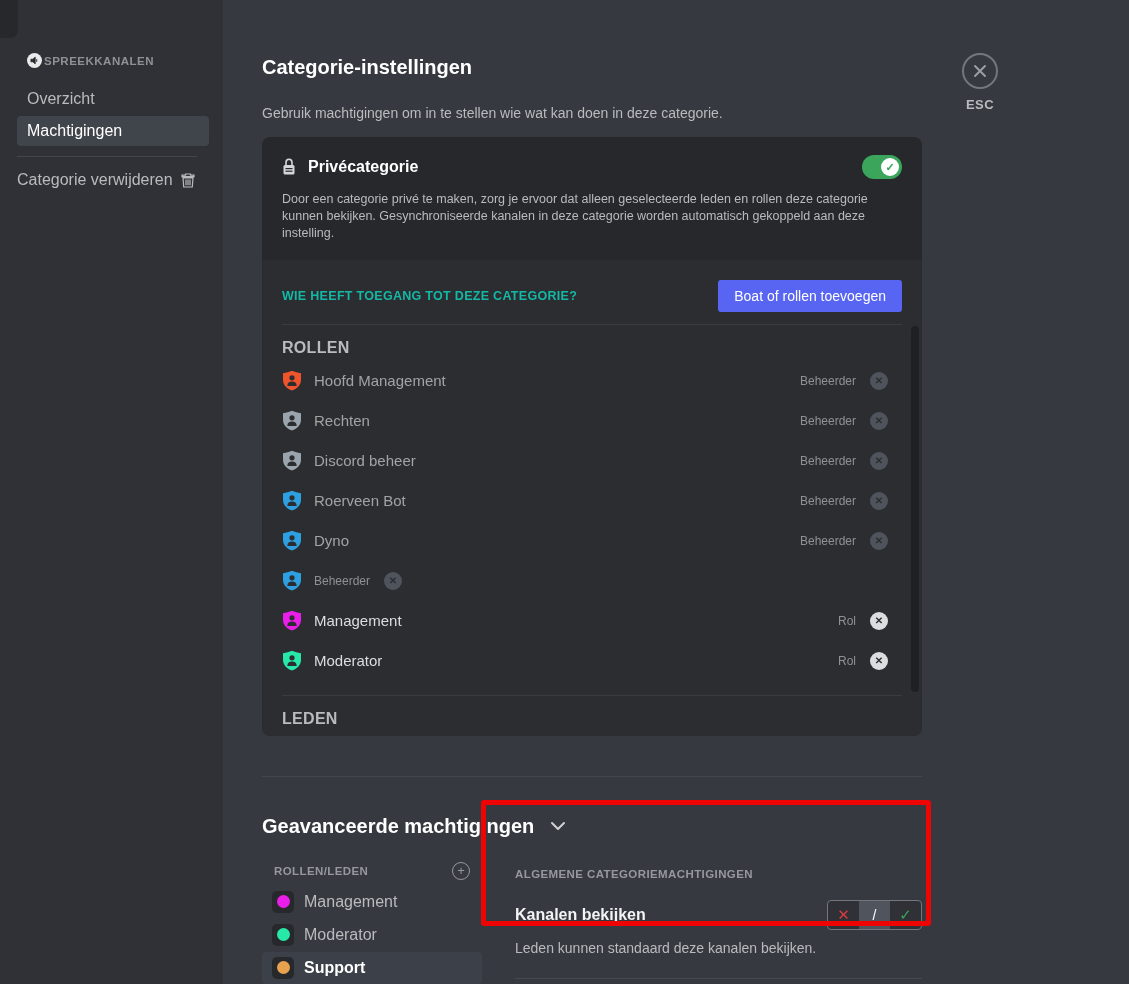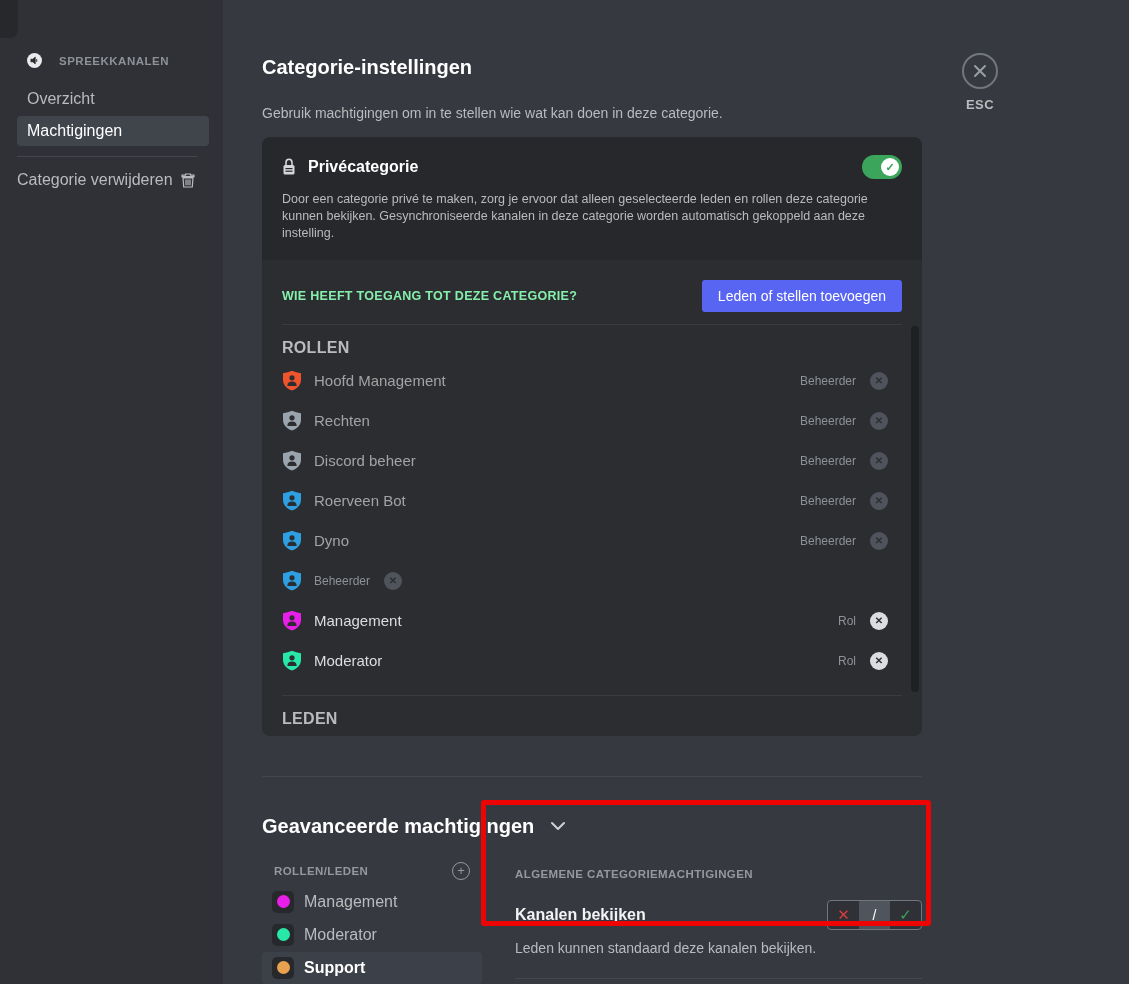--- a/index.html
+++ b/index.html
@@ -4,21 +4,21 @@
 <style>
   * { margin:0; padding:0; box-sizing:border-box; }
   html,body { width:1129px; height:984px; overflow:hidden; }
   body { font-family:"Liberation Sans", sans-serif; background:#36393f; color:#dcddde; position:relative; }
 
   .root { position:absolute; inset:0; }
 
   
   .sidebar { position:absolute; left:0; top:0; width:223px; height:100%; background:#2f3136; padding:53px 15px 0 17px; }
   .corner-notch { position:absolute; left:0; top:0; width:18px; height:38px; background:#26282c; border-radius:0 0 8px 0; }
-  .side-header { display:flex; align-items:center; gap:17px; margin-bottom:16px; padding-left:10px; }
+  .side-header { display:flex; align-items:center; gap:2px; margin-bottom:16px; padding-left:10px; }
   .side-header .txt { font-size:11.5px; font-weight:bold; letter-spacing:0.5px; color:#8e9297; }
   .speaker-circle { width:15px; height:15px; border-radius:50%; background:#e8eaec; display:flex; align-items:center; justify-content:center; flex:none; }
   .speaker-circle svg { display:block; }
   .side-item { width:192px; padding:6px 10px; border-radius:4px; font-size:16px; color:#b9bbbe; margin-bottom:2px; cursor:pointer; }
   .side-item.selected { background:#40444b; color:#ffffff; }
   .side-divider { width:180px; height:1px; background:#42464d; margin:10px 0 14px 0; }
   .side-delete { display:flex; align-items:center; gap:8px; padding-left:0; font-size:16px; color:#b9bbbe; cursor:pointer; }
 
   
   .esc-wrap { position:absolute; left:956px; top:53px; width:48px; text-align:center; }
@@ -34,21 +34,21 @@
   .card-header { background:#26282c; padding:18px 20px 18px 20px; }
   .card-header-row { display:flex; align-items:center; }
   .lock { margin-right:12px; display:flex; }
   .card-title { font-size:16px; font-weight:bold; color:#ffffff; flex:1; }
   .toggle-on { width:40px; height:24px; border-radius:12px; background:#3ba55c; position:relative; cursor:pointer; flex:none; }
   .toggle-on .knob { position:absolute; right:3px; top:3px; width:18px; height:18px; border-radius:50%; background:#ffffff; display:flex; align-items:center; justify-content:center; color:#3ba55c; font-size:11px; font-weight:bold; }
   .card-desc { margin-top:12px; font-size:12.5px; line-height:1.35; color:#b9bbbe; max-width:608px; }
 
   .card-body { background:#2b2d31; padding:14px 20px 0 20px; position:relative; }
   .access-row { display:flex; align-items:center; justify-content:space-between; padding:6px 0 12px 0; }
-  .access-label { font-size:12.5px; font-weight:bold; letter-spacing:0.3px; color:#86efac; }
+  .access-label { font-size:12.5px; font-weight:bold; letter-spacing:0.3px; color:#14b8a6; }
   .btn-add { background:#5865f2; color:#ffffff; font-size:14px; border:none; border-radius:3px; padding:8px 16px; height:32px; cursor:pointer; font-family:inherit; }
   .body-divider { height:1px; background:rgba(255,255,255,0.07); }
   .list-label { font-size:16px; font-weight:bold; letter-spacing:0.3px; color:#b9bbbe; padding:14px 0 4px 0; }
   .role-row { display:flex; align-items:center; height:40px; }
   .role-row .shield { margin-right:12px; display:flex; flex:none; }
   .role-name { font-size:15px; color:#a3a3a3; flex:1; }
   .role-row.bright .role-name { color:#dcddde; }
   .role-tag { font-size:12px; color:#8e9297; margin-right:14px; }
   .x-chip { width:18px; height:18px; border-radius:50%; background:#4f545c; color:#2b2d31; display:flex; align-items:center; justify-content:center; font-size:10px; font-weight:bold; cursor:pointer; flex:none; margin-right:14px; }
   .role-row.bright .x-chip { background:#dcddde; color:#2b2d31; }
@@ -142,21 +142,21 @@
           <span class="toggle-on">
             <span class="knob">✓</span>
           </span>
         </div>
         <div class="card-desc">Door een categorie privé te maken, zorg je ervoor dat alleen geselecteerde leden en rollen deze categorie kunnen bekijken. Gesynchroniseerde kanalen in deze categorie worden automatisch gekoppeld aan deze instelling.</div>
       </div>
 
       <div class="card-body">
         <div class="access-row">
           <span class="access-label">WIE HEEFT TOEGANG TOT DEZE CATEGORIE?</span>
-          <button class="btn-add">Leden of stellen toevoegen</button>
+          <button class="btn-add">Boat of rollen toevoegen</button>
         </div>
         <div class="body-divider"></div>
         <div class="list-label">ROLLEN</div>
 
         <div class="role-row">
           <span class="shield">
               <svg width="20" height="21" viewBox="0 0 20 21">
                 <path d="M10 0.8 C12.6 2 15.8 2.9 19 3.2 L19 9.5 C19 14.9 15.7 18.6 10 20.5 C4.3 18.6 1 14.9 1 9.5 L1 3.2 C4.2 2.9 7.4 2 10 0.8 Z" fill="#f0542c"></path>
                 <circle cx="10" cy="7.8" r="2.6" fill="#2b2d31"></circle>
                 <path d="M10 11.5 C7.2 11.5 5.4 13.1 5.4 15.2 L5.4 15.9 L14.6 15.9 L14.6 15.2 C14.6 13.1 12.8 11.5 10 11.5 Z" fill="#2b2d31"></path>

